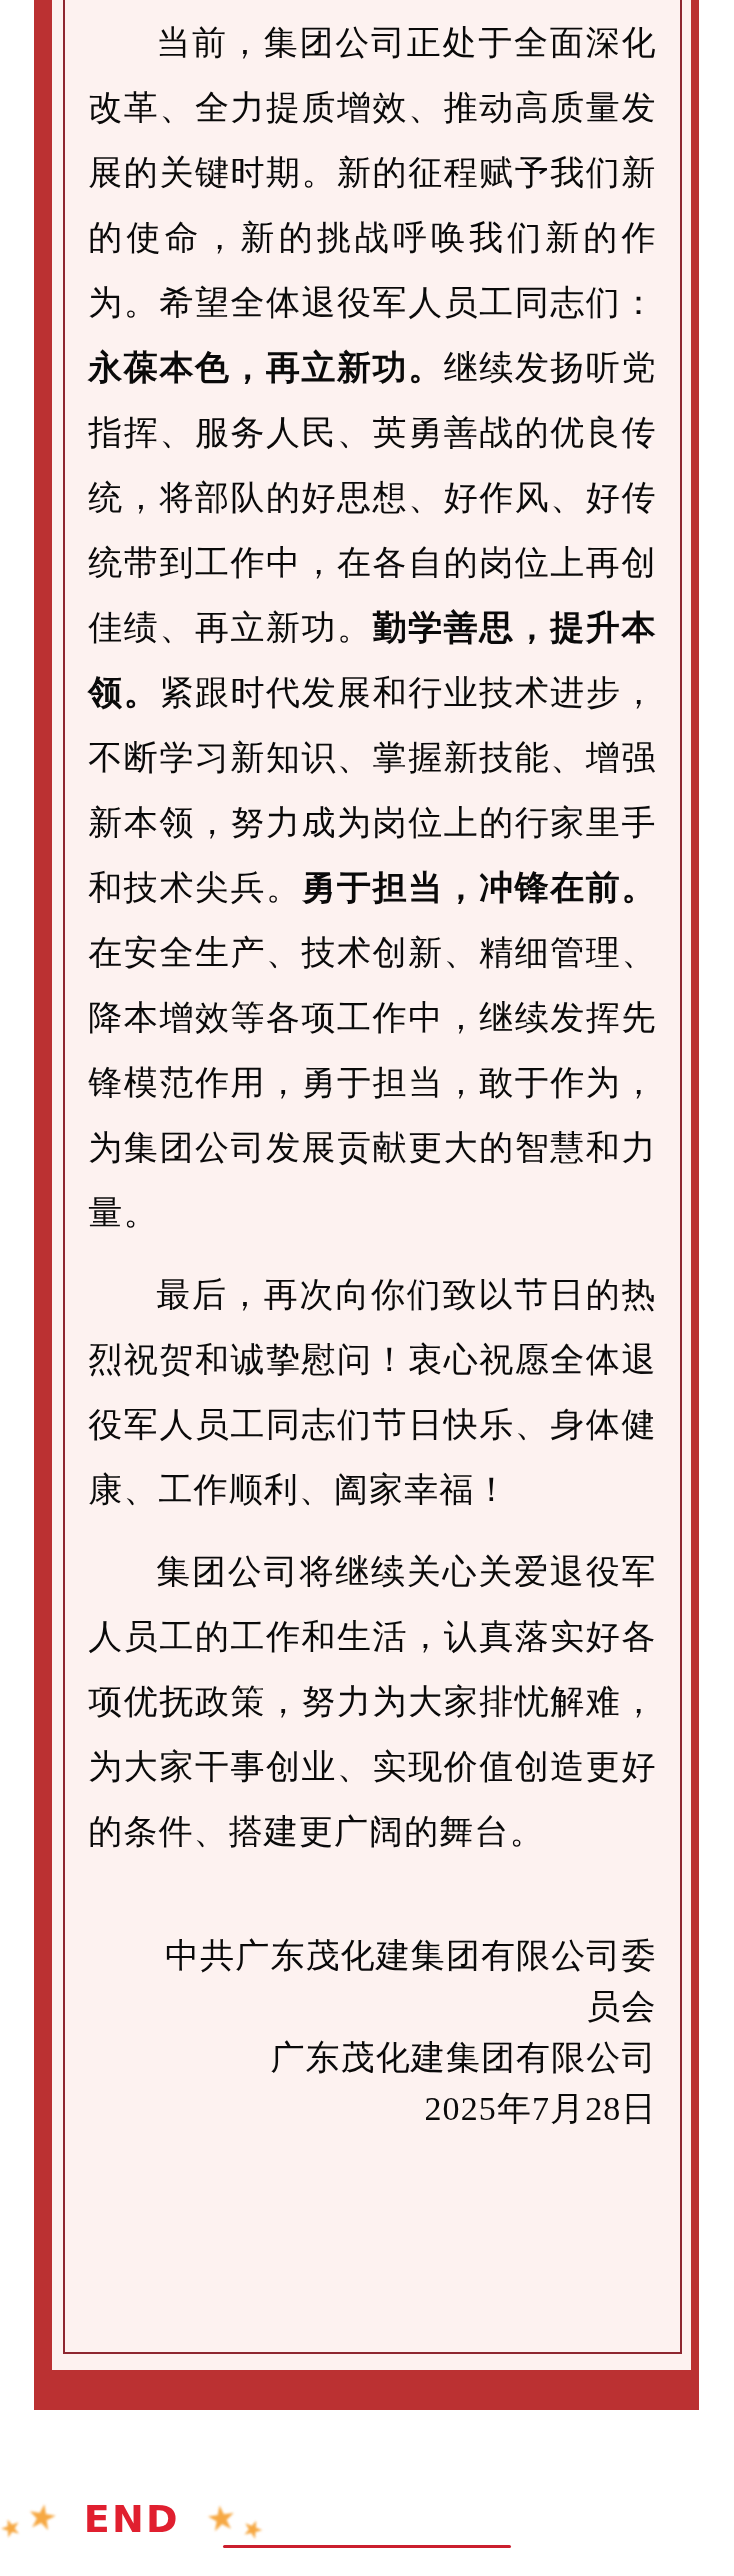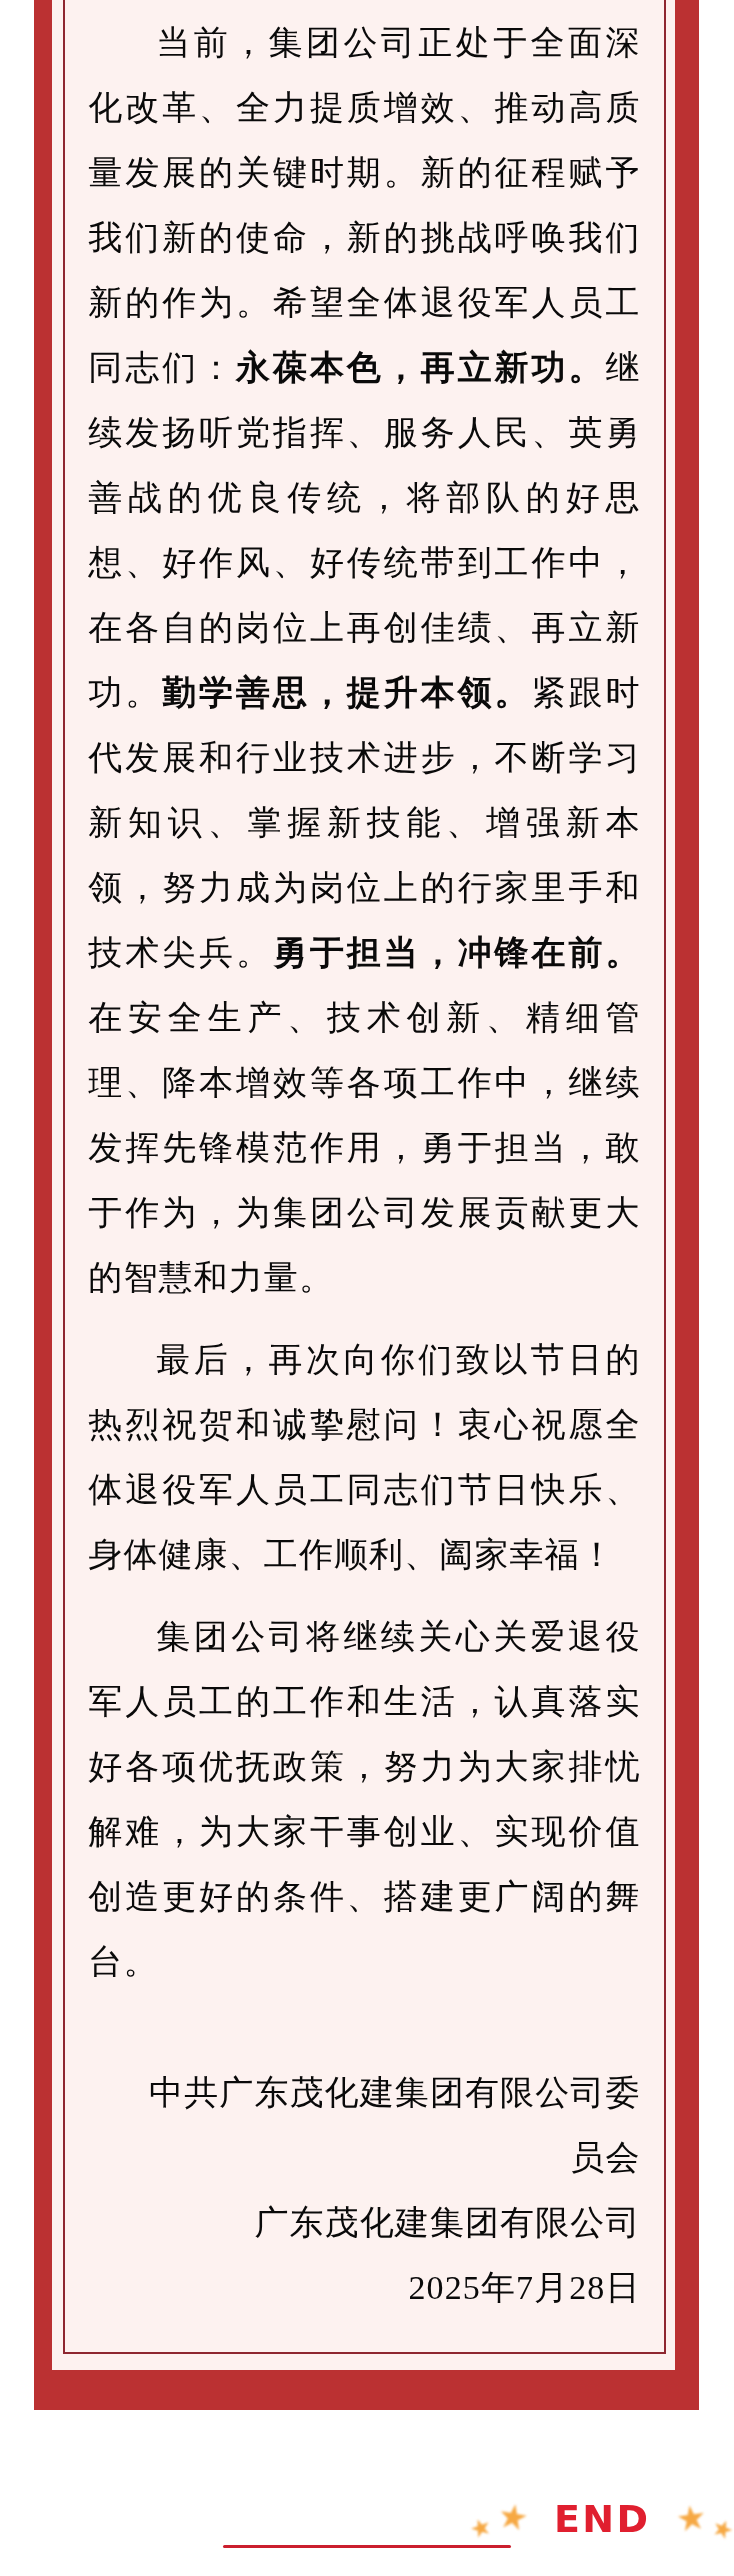--- a/index.html
+++ b/index.html
@@ -9,21 +9,21 @@
     background: #ffffff; overflow: hidden;
   }
   
   .frame {
     position: absolute; left: 34px; top: 0;
     width: 665px; height: 2410px;
     background: #bb3132;
   }
   
   .card-bg {
-    position: absolute; left: 18.3px; right: 24px; top: 0;
+    position: absolute; left: 18.3px; right: 8px; top: 0;
     height: 2370px; background: #fdf2f0;
   }
   
   .panel {
     position: absolute; left: 11px; right: 9.1px; top: 0;
     height: 2354px; box-sizing: border-box;
     border-left: 2.3px solid #8e2730;
     border-right: 2.3px solid #8e2730;
     border-bottom: 2.3px solid #8e2730;
     background: #fdf2f0;
@@ -41,30 +41,30 @@
     text-indent: 2em;
     font-weight: 400;
   }
   .content p + p { margin-top: 17px; }
   .content b { font-weight: 700; }
   .signature {
     margin-top: 66px;
     margin-left: 53px;          
     text-align: right;
     font-size: 34px;
-    line-height: 65px;
+    line-height: 51px;
     letter-spacing: 1.1px;
     color: #0a0a0a;
   }
   .signature .sig-line { display: block; }
   .signature .sig-date { font-family: Liberation Serif, serif; }
   
   .end-row {
     position: absolute; top: 2488px; left: 0; width: 100%; height: 61px;
-    display: flex; align-items: center; justify-content: flex-end;
+    display: flex; align-items: center; justify-content: flex-start;
   }
   .star {
     color: #f6a843;
     filter: blur(1.1px);
     display: inline-block;
     line-height: 1;
   }
   .star-small { font-size: 24px; }
   .star-big   { font-size: 34px; }
   .s1 { transform: translateY(9.1px) rotate(-20deg); margin-right: 5.7px; }

